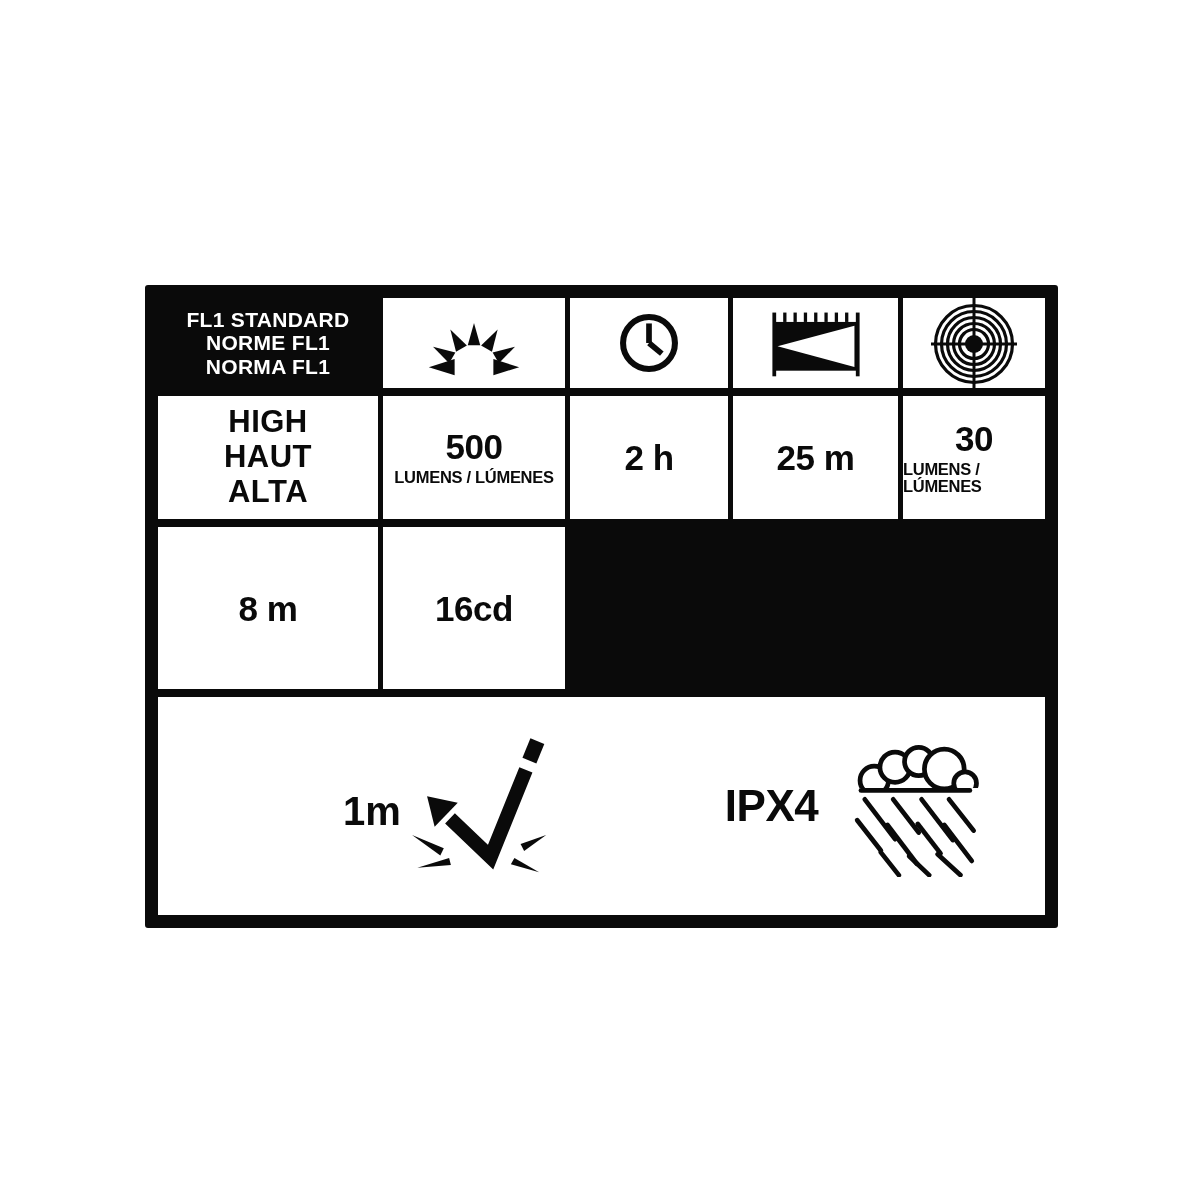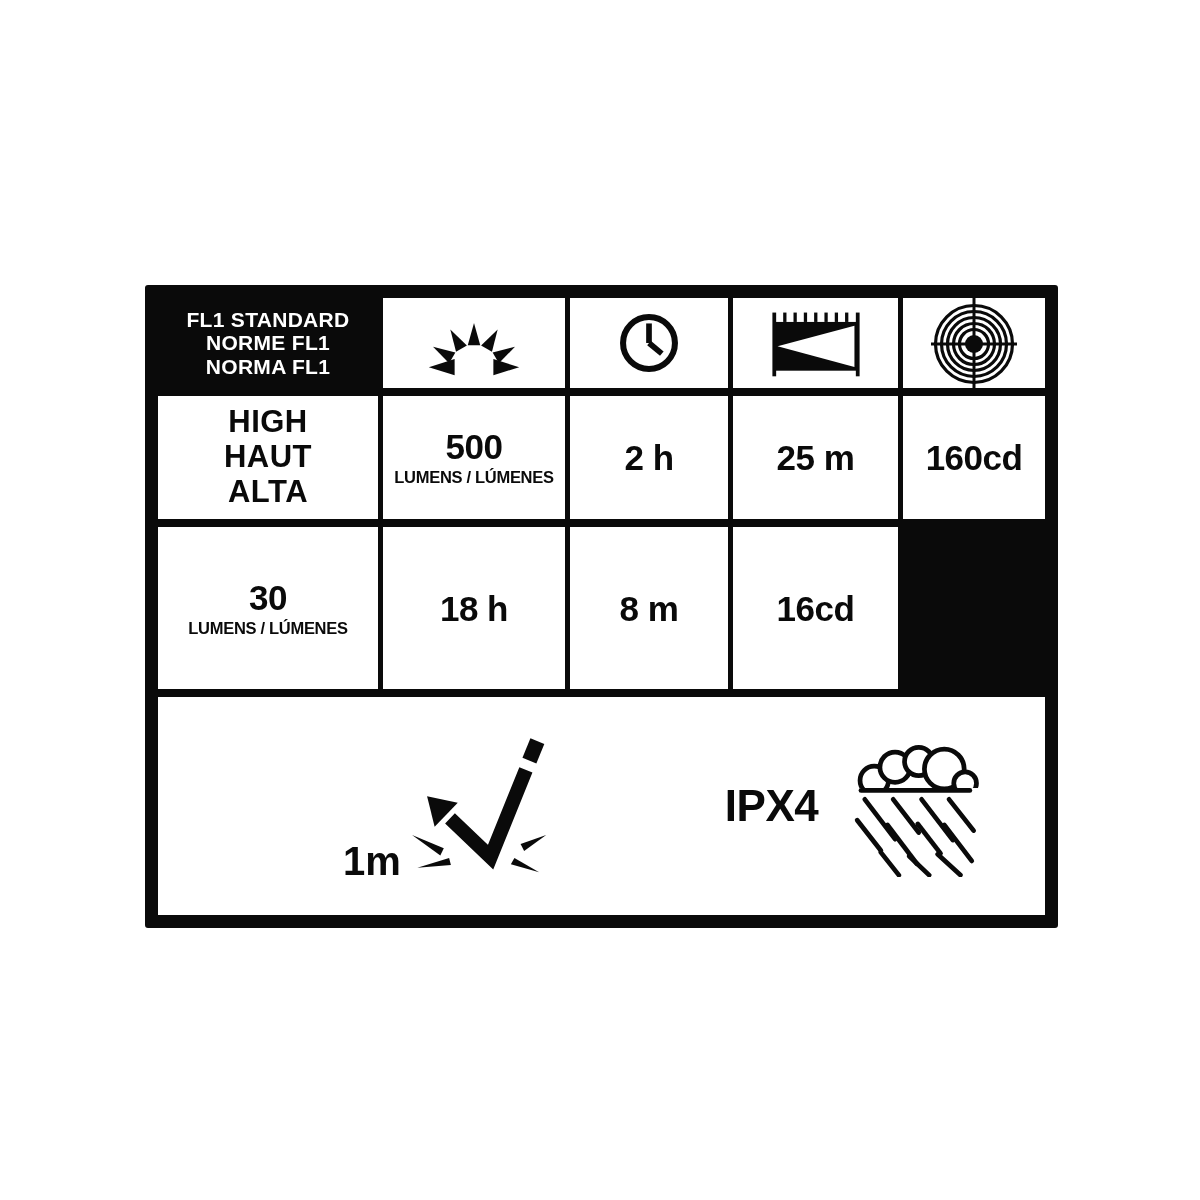--- a/index.html
+++ b/index.html
@@ -19,21 +19,21 @@
   }
   .cell{background:#ffffff;display:flex;align-items:center;justify-content:center;overflow:hidden;}
   .title-cell{background:#0a0a0a;color:#ffffff;flex-direction:column;}
   .title-line{display:block;font-size:21px;line-height:1.12;letter-spacing:.3px;text-align:center;}
   .mode-cell{flex-direction:column;}
   .mode-line{display:block;font-size:31px;line-height:1.12;letter-spacing:.5px;text-align:center;}
   .value-cell{flex-direction:column;}
   .big-val{font-size:35px;letter-spacing:-.5px;line-height:1;}
   .caption{font-size:16.5px;letter-spacing:-.3px;margin-top:5px;line-height:1;}
   .footer-cell{grid-column:1 / -1;justify-content:flex-start;}
-  .drop-group{margin-left:185px;display:flex;align-items:flex-end;}
+  .drop-group{margin-left:185px;display:flex;align-items:center;}
   .drop-label{font-size:40px;line-height:1;padding-top:10px;margin-right:4px;}
   .water-group{margin-left:150px;display:flex;align-items:center;gap:20px;}
   .water-label{font-size:44px;line-height:1;letter-spacing:-.5px;margin-left:20px;}
   svg{display:block;}
 </style>
 </head>
 <body>
 
 <div class="spec-table">
 
@@ -100,30 +100,24 @@
   <div class="cell value-cell">
     <span class="big-val">500</span>
     <span class="caption">LUMENS / LÚMENES</span>
   </div>
   <div class="cell">
     <span class="big-val">2 h</span>
   </div>
   <div class="cell">
     <span class="big-val">25 m</span>
   </div>
-  <div class="cell">
-    <span class="big-val">160cd</span>
-  </div>
 
   <div class="cell value-cell">
     <span class="big-val">30</span>
     <span class="caption">LUMENS / LÚMENES</span>
-  </div>
-  <div class="cell">
-    <span class="big-val">18 h</span>
   </div>
   <div class="cell">
     <span class="big-val">8 m</span>
   </div>
   <div class="cell">
     <span class="big-val">16cd</span>
   </div>
 
   <div class="cell footer-cell">
 

